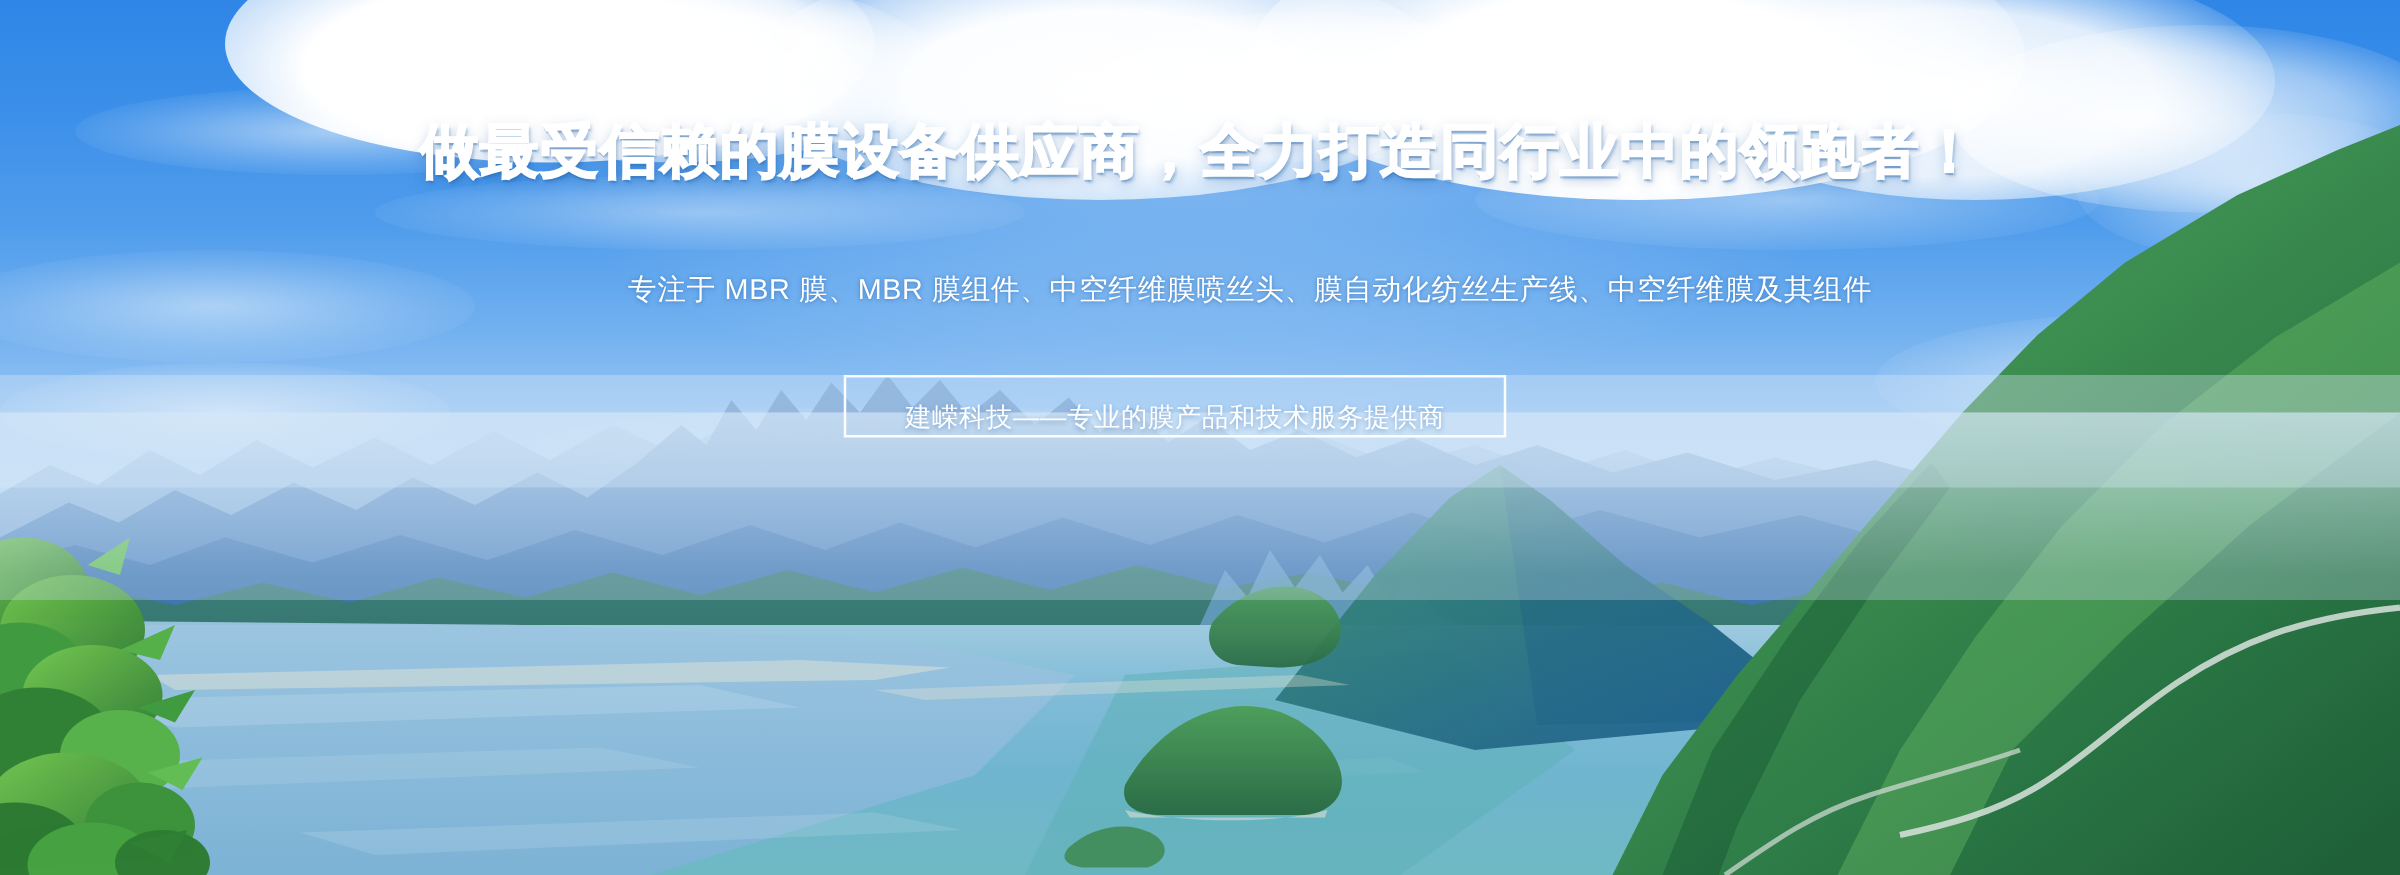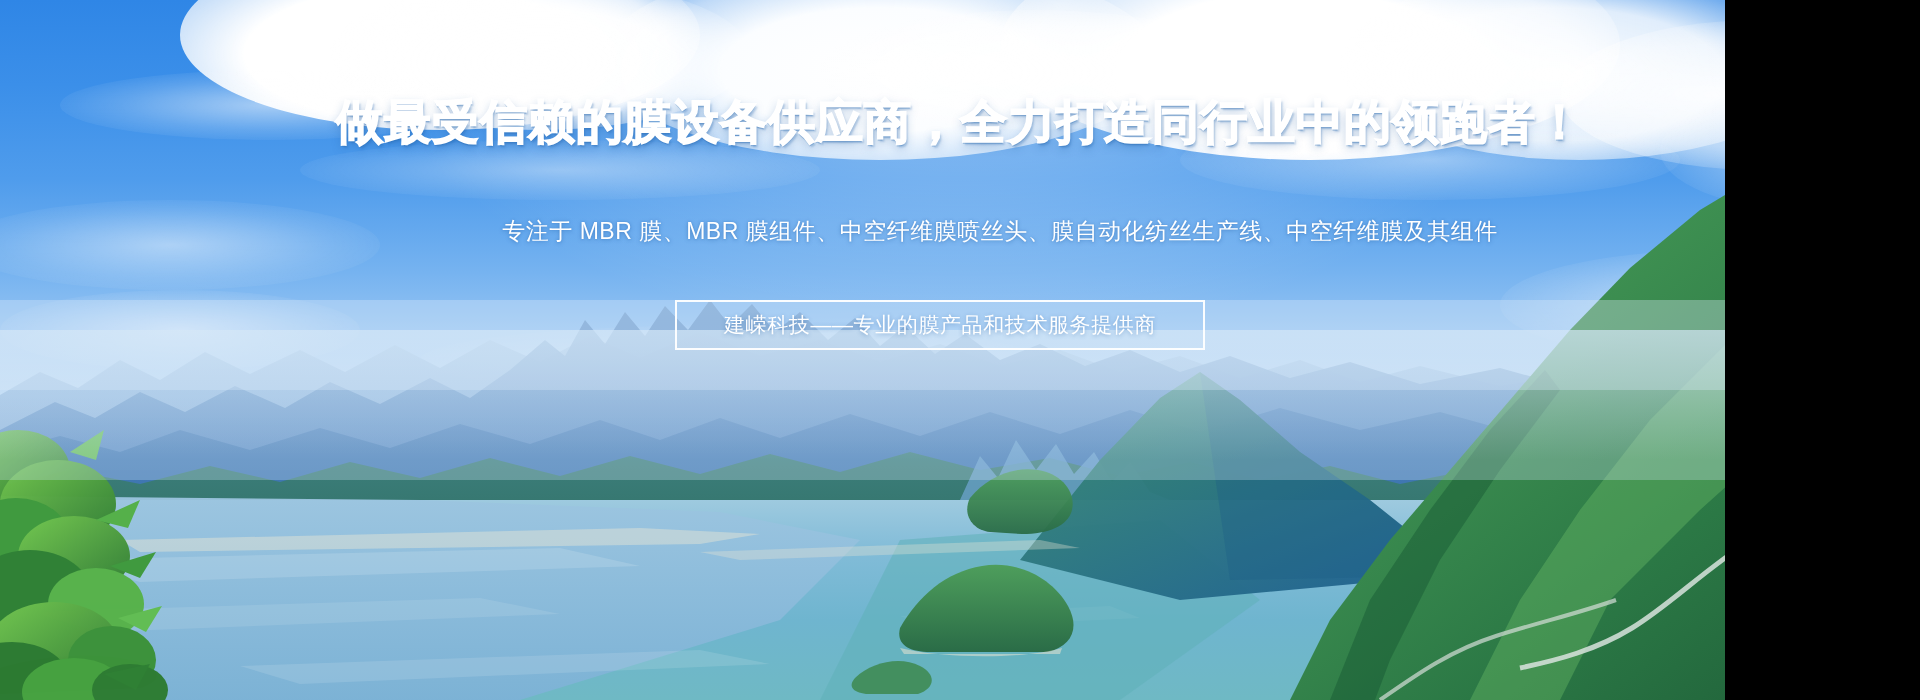--- a/index.html
+++ b/index.html
@@ -1,19 +1,19 @@
 <!DOCTYPE html>
 <html><head>
 <meta charset="utf-8">
 <style>
   html,body{margin:0;padding:0;background:#000;}
   body{font-family:"Liberation Sans","DejaVu Sans",sans-serif;}
 
   .banner{
-    position:relative;width:1725px;height:700px;overflow:hidden;
+    position:relative;width:1920px;height:700px;overflow:hidden;
     background:#0c4a6e;
   }
 
   
   .sky{
     position:absolute;left:0;top:0;width:1920px;height:470px;
     background:
       linear-gradient(to bottom,
         #2f86e6 0%,
         #3b8fe9 18%,
@@ -100,21 +100,21 @@
     text-shadow:0 1px 4px rgba(35,95,165,.45), 0 0 2px rgba(50,110,180,.35);
     font-family:"Liberation Sans","DejaVu Sans",sans-serif;
     padding-left:40px;
   }
 
   .tagline-box{
     position:absolute;left:675px;top:300px;
     width:530px;height:50px;
     box-sizing:border-box;
     border:2px solid rgba(255,255,255,.95);
-    display:flex;align-items:center;justify-content:center;
+    display:flex;align-items:flex-end;justify-content:center;
   }
   .tagline{
     font-size:21px;color:#ffffff;letter-spacing:.6px;white-space:nowrap;
     text-shadow:0 1px 4px rgba(35,95,165,.45);
     font-family:"Liberation Sans","DejaVu Sans",sans-serif;
   }
 
   
   .haze{
     position:absolute;left:0;top:330px;width:1920px;height:130px;

